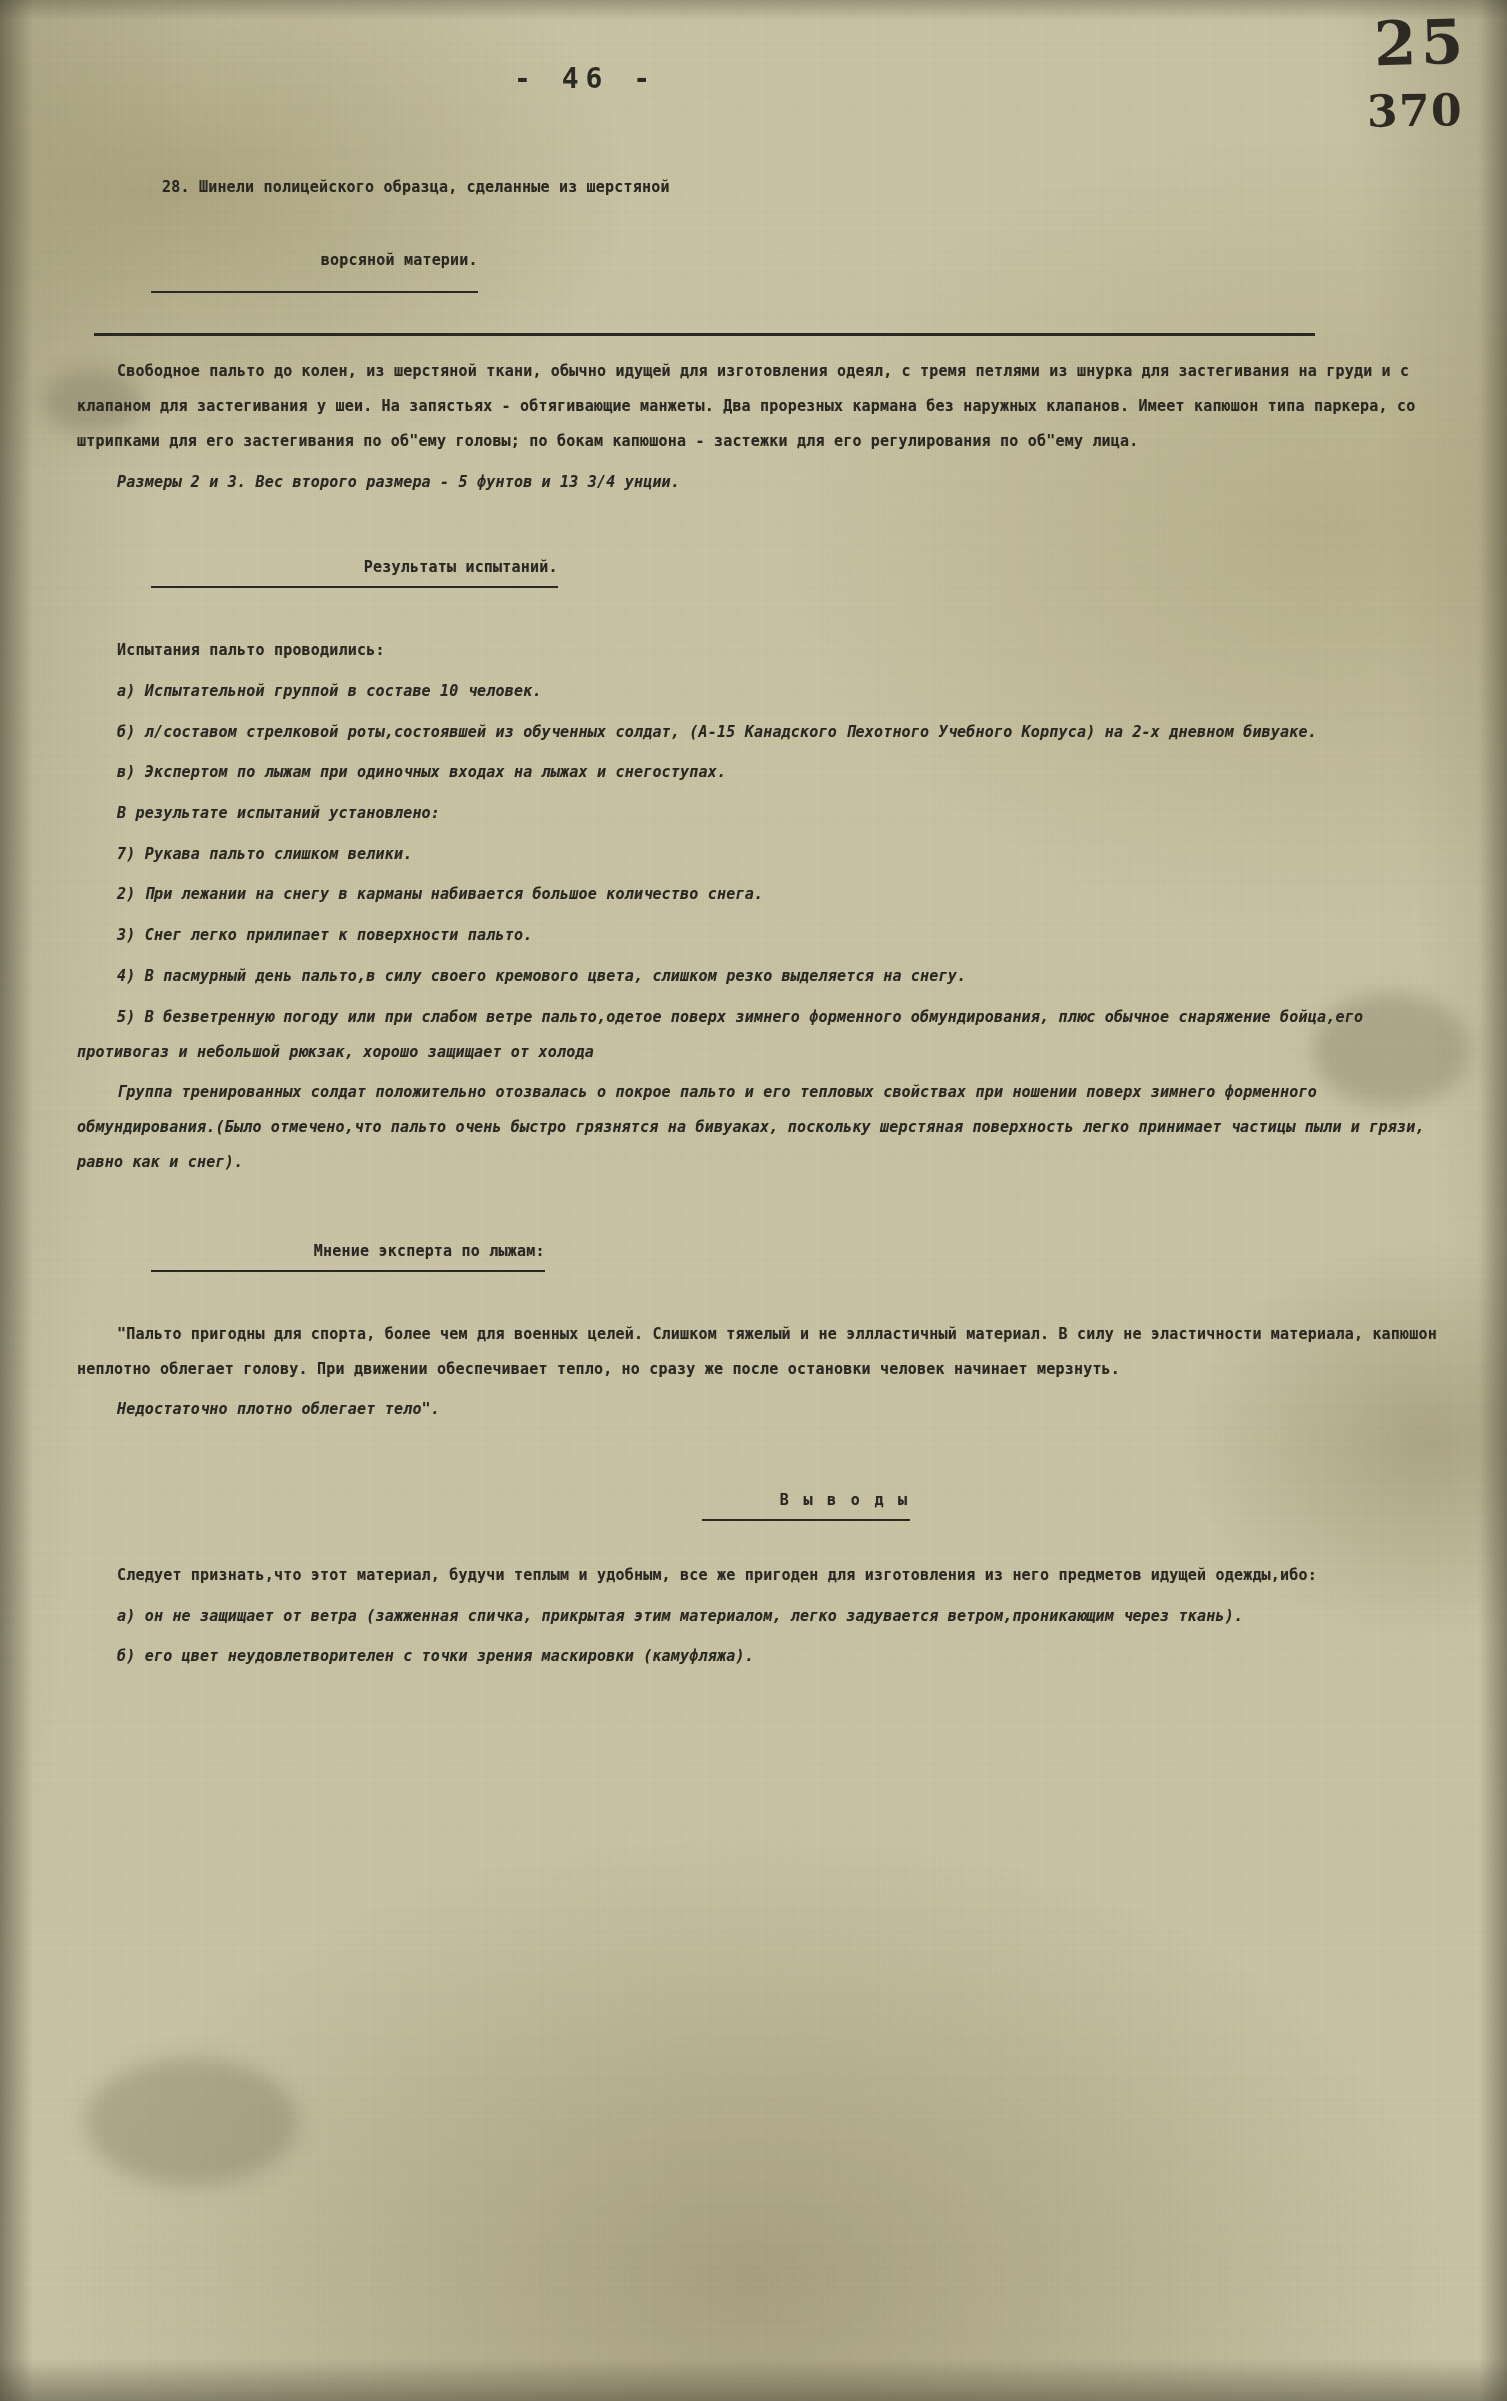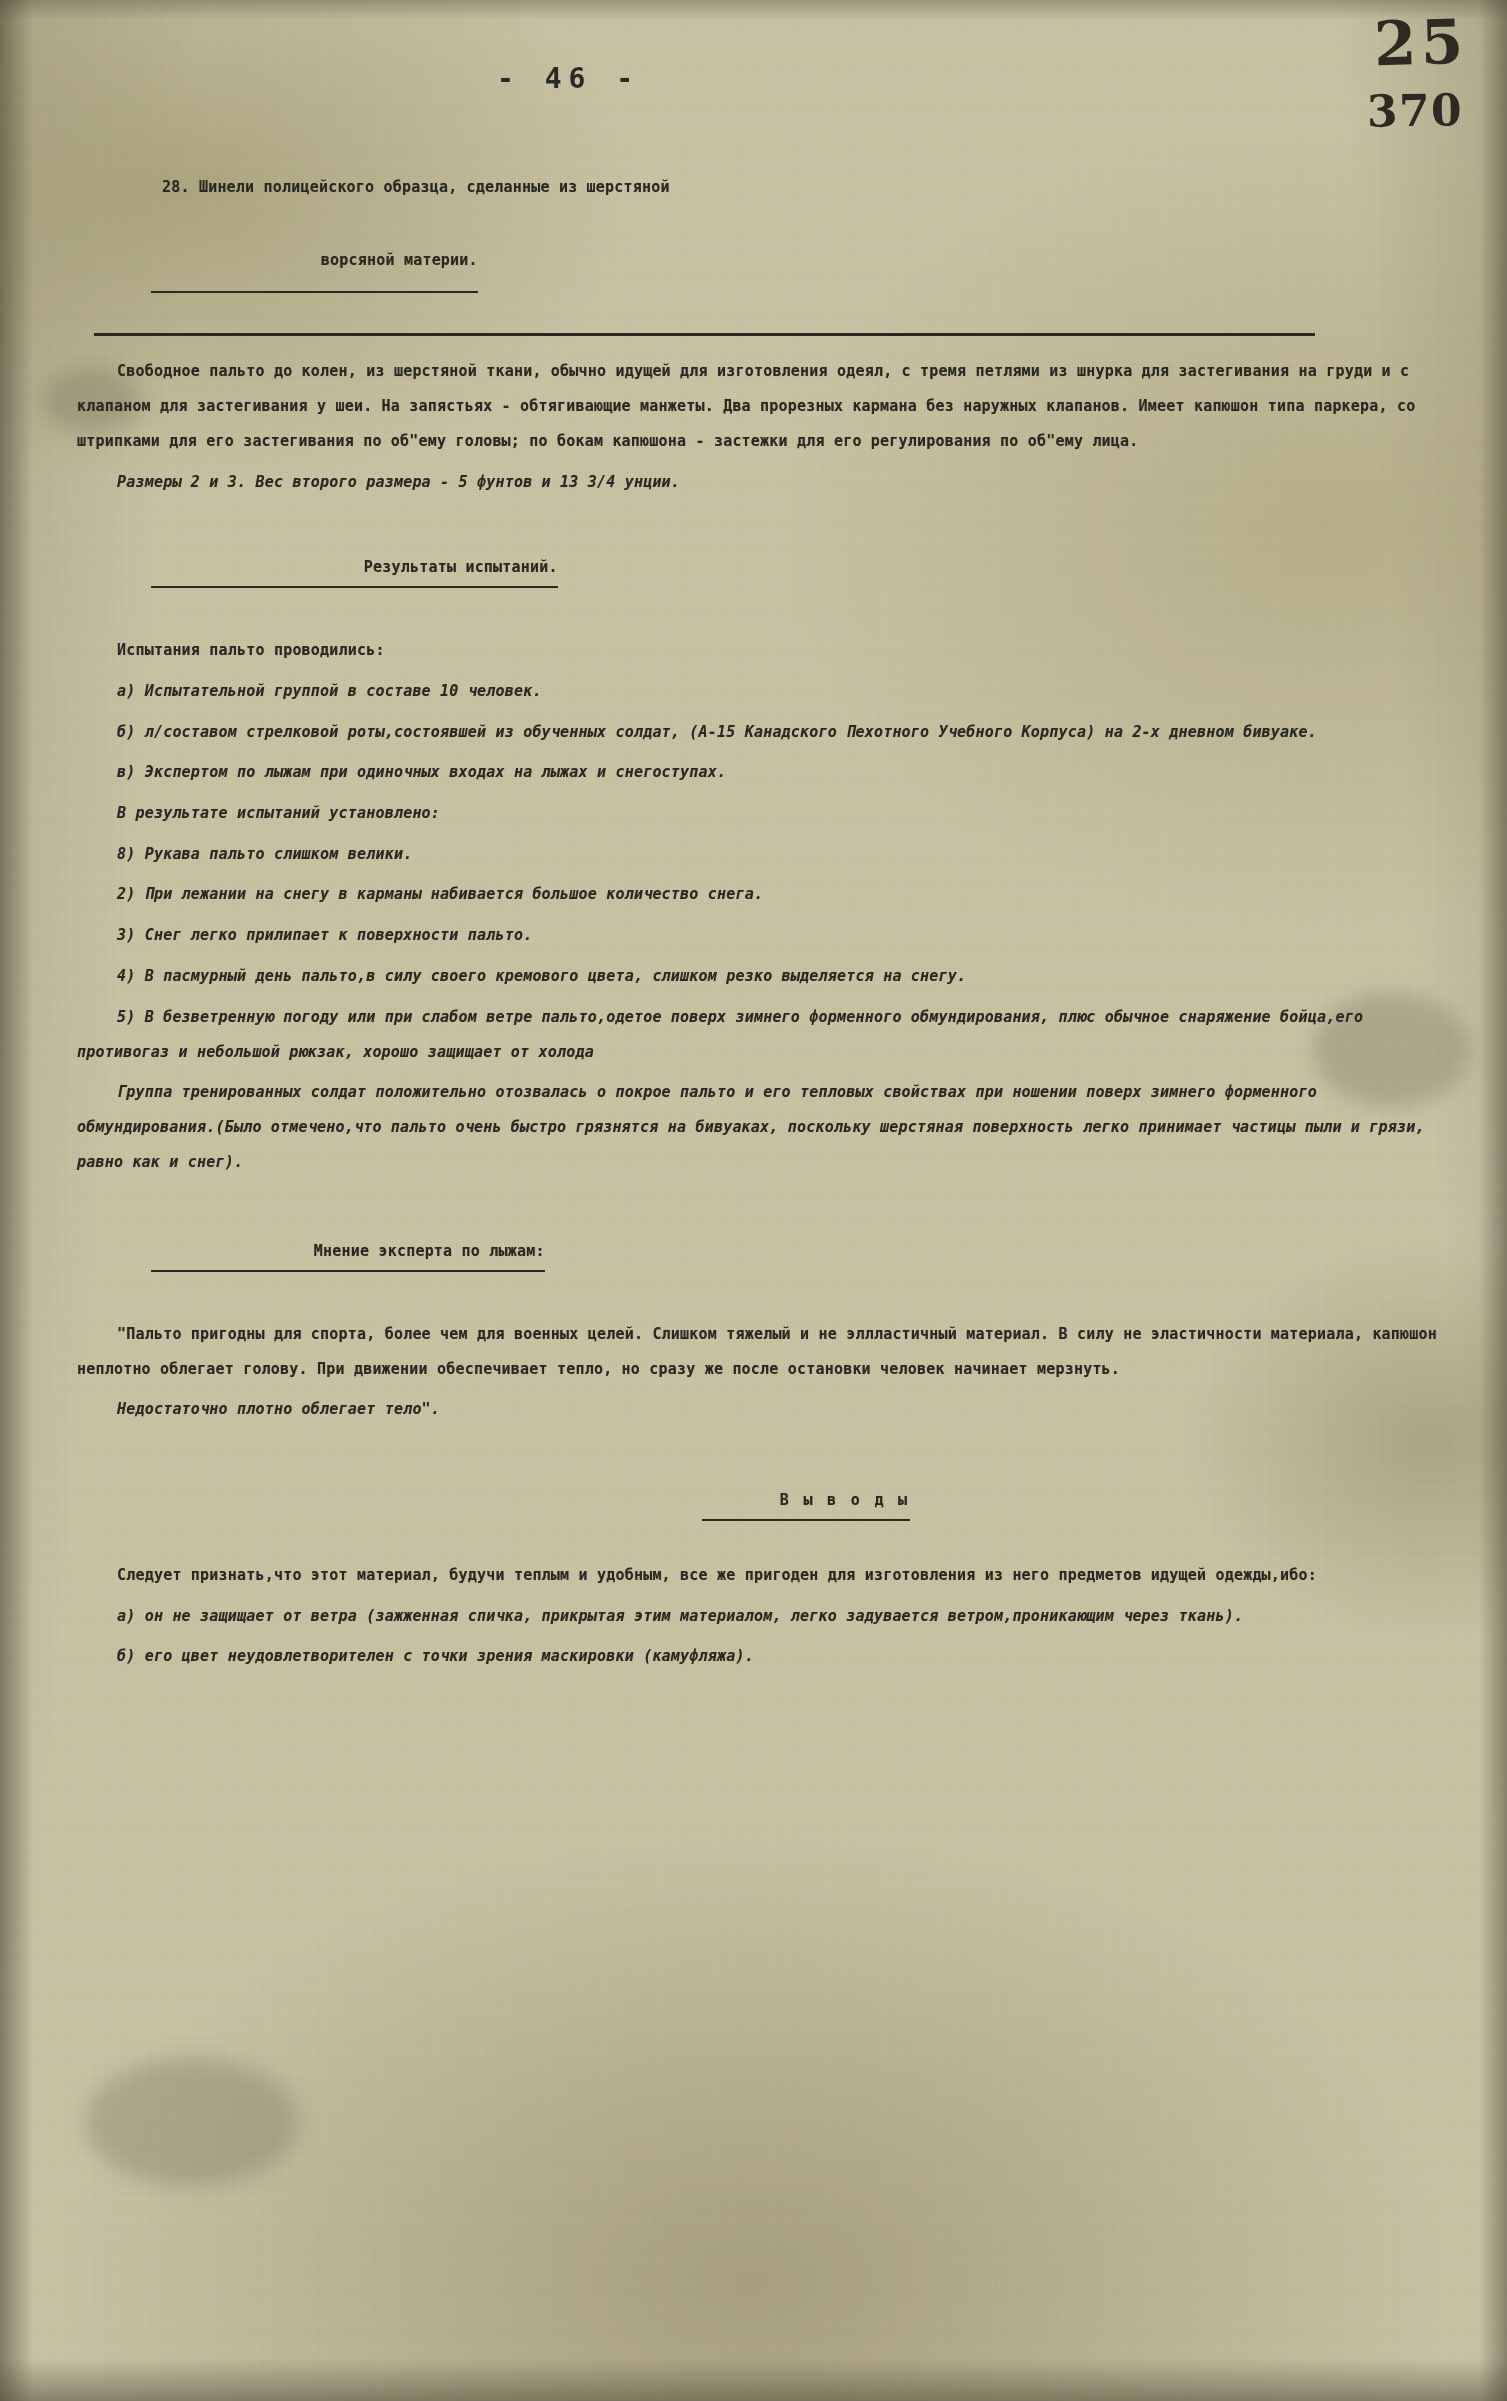--- a/index.html
+++ b/index.html
@@ -63,21 +63,21 @@
     top: 85px;
     font-family: "DejaVu Serif", "Liberation Serif", serif;
     font-size: 44px;
     font-weight: 700;
     color: #2c2a22;
     letter-spacing: 1.4px;
     transform: rotate(-1deg);
   }
   .page-number {
     position: absolute;
-    left: 497px;
+    left: 514px;
     top: 62px;
     font-size: 28px;
     letter-spacing: 7px;
     font-weight: 700;
     color: #2b2923;
   }
 
   .body-text {
     position: absolute;
     left: 77px;
@@ -221,21 +221,21 @@
       </div>
 
       <div class="para indent">Испытания пальто проводились:</div>
 
       <div class="para indent gap">а) Испытательной группой в составе 10 человек.</div>
       <div class="para indent gap">б) л/составом стрелковой роты,состоявшей из обученных солдат, (А-15 Канадского Пехотного Учебного Корпуса) на 2-х дневном бивуаке.</div>
       <div class="para indent gap">в) Экспертом по лыжам при одиночных входах на лыжах и снегоступах.</div>
 
       <div class="para indent gap">В результате испытаний установлено:</div>
 
-      <div class="para indent gap">8) Рукава пальто слишком велики.</div>
+      <div class="para indent gap">7) Рукава пальто слишком велики.</div>
       <div class="para indent gap">2) При лежании на снегу в карманы набивается большое количество снега.</div>
       <div class="para indent gap">3) Снег легко прилипает к поверхности пальто.</div>
       <div class="para indent gap">4) В пасмурный день пальто,в силу своего кремового цвета, слишком резко выделяется на снегу.</div>
       <div class="para indent gap">5) В безветренную погоду или при слабом ветре пальто,одетое поверх зимнего форменного обмундирования, плюс обычное снаряжение бойца,его противогаз и небольшой рюкзак, хорошо защищает от холода</div>
 
       <div class="para indent gap">Группа тренированных солдат положительно отозвалась о покрое пальто и его тепловых свойствах при ношении поверх зимнего форменного обмундирования.(Было отмечено,что пальто очень быстро грязнятся на бивуаках, поскольку шерстяная поверхность легко принимает частицы пыли и грязи, равно как и снег).</div>
 
       <div class="para sub-head2">
         <span class="under">Мнение эксперта по лыжам:</span>
       </div>

